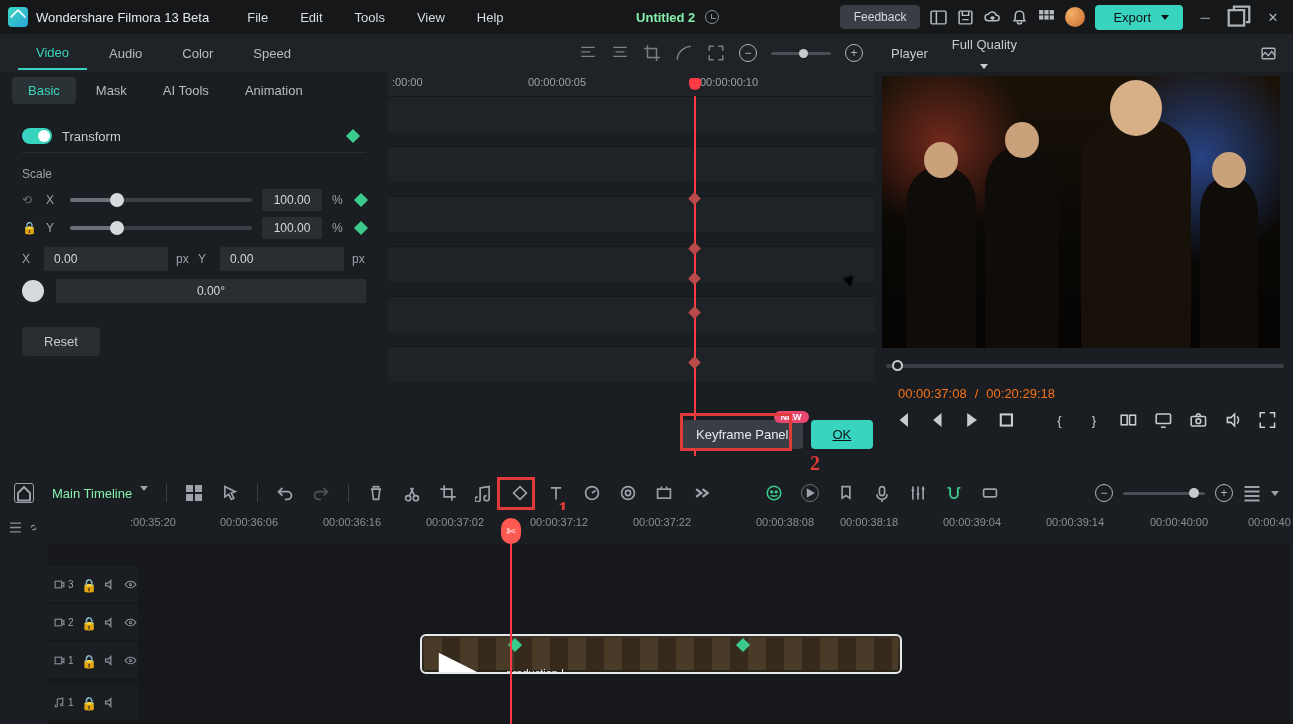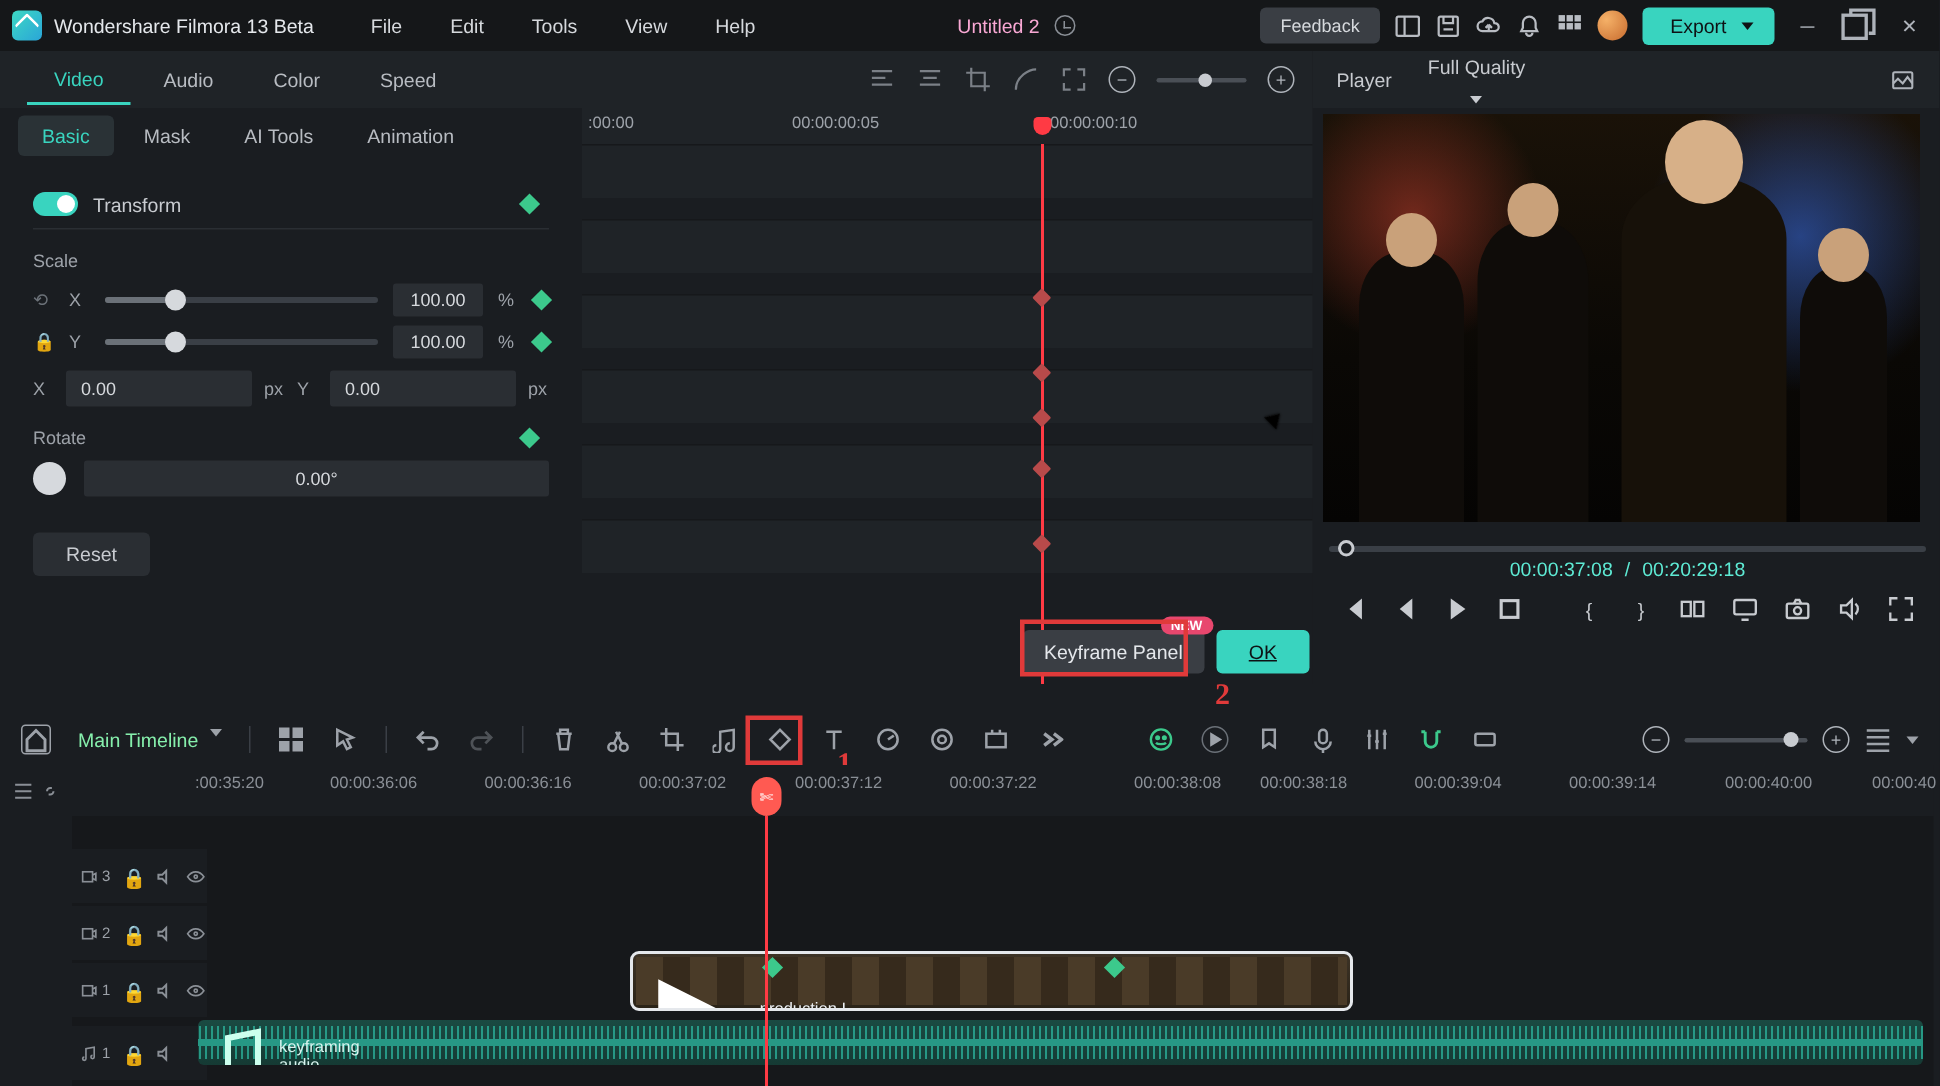--- a/index.html
+++ b/index.html
@@ -5,21 +5,21 @@
 * { margin:0; padding:0; box-sizing:border-box; font-family:"Segoe UI",Arial,sans-serif; user-select:none; }
 body { background:#1a1d21; color:#c8cbd0; font-size:13px; overflow:hidden; width:1293px; height:724px; position:relative; }
 
 
 .topbar { height:34px; background:#151719; display:flex; align-items:center; padding:0 8px; gap:8px; }
 .logo { width:20px; height:20px; background:linear-gradient(135deg,#3dd9c4,#2aa5d8); border-radius:4px; position:relative; }
 .logo::before { content:""; position:absolute; inset:4px; border:2px solid #fff; border-radius:2px; border-right:none; border-bottom:none; transform:rotate(45deg); }
 .app-title { font-size:13px; color:#e5e8ec; margin-right:18px; }
 .menu-item { font-size:13px; color:#d6d9dd; padding:6px 12px; cursor:pointer; }
 .doc-title-wrap { margin:0 auto; display:flex; align-items:center; gap:10px; }
-.doc-title { font-size:13px; color:#f9a8d4; }
+.doc-title { font-size:13px; color:#86efac;font-weight:bold; }
 .clock-ico { width:14px; height:14px; border:1.5px solid #8a8f96; border-radius:50%; position:relative; }
 .clock-ico::after { content:""; position:absolute; width:4px; height:4px; border-left:1.5px solid #8a8f96; border-bottom:1.5px solid #8a8f96; top:3px; left:5px; }
 .right-top { display:flex; align-items:center; gap:10px; }
 .feedback-btn { background:#3a3e44; padding:5px 14px; border-radius:4px; font-size:12px; color:#d6d9dd; cursor:pointer; }
 .top-ico { width:17px; height:17px; display:flex; align-items:center; justify-content:center; color:#b8bcc2; cursor:pointer; }
 .export-btn { background:#39d4bf; color:#0e1214; padding:5px 14px 5px 18px; border-radius:4px; font-size:13px; display:flex; align-items:center; gap:10px; cursor:pointer; font-weight:500; }
 .chev-down { width:0; height:0; border-left:4px solid transparent; border-right:4px solid transparent; border-top:5px solid currentColor; }
 .win-btn { width:24px; height:24px; display:flex; align-items:center; justify-content:center; color:#aeb3ba; cursor:pointer; }
 .avatar { width:20px; height:20px; border-radius:50%; background:radial-gradient(circle at 30% 30%,#f5b168,#c76b2e); }
 
@@ -96,21 +96,21 @@
 }
 .fig { position:absolute; bottom:0; background:#0f0c09; border-radius:40% 40% 0 0 / 20% 20% 0 0; }
 .fig.a{ left:6%; width:70px; height:180px; }
 .fig.b{ left:26%; width:74px; height:200px; }
 .fig.c{ left:50%; width:110px; height:230px; background:#171109; border-radius:45% 45% 0 0/18%; }
 .fig.d{ left:80%; width:58px; height:170px; }
 .head { position:absolute; top:-26px; left:50%; transform:translateX(-50%); width:34px; height:36px; background:#c9a17a; border-radius:50%; }
 .fig.c .head{ width:52px; height:56px; top:-38px; background:#d7b088; }
 .scrub { margin:16px 6px 0; height:4px; background:#3a3f46; border-radius:2px; position:relative; }
 .scrub .dot{ position:absolute; left:6px; top:-4px; width:11px; height:11px; border:2px solid #c8cbd0; background:#1a1d21; border-radius:50%; }
-.time-row { display:flex; justify-content:center; gap:8px; padding:4px 18px 0; font-size:13px; color:#5eead4; }
+.time-row { display:flex; justify-content:flex-start; gap:8px; padding:18px 18px 0; font-size:13px; color:#f97316; }
 .play-ctrls { display:flex; align-items:center; gap:18px; padding:10px 14px 0; }
 .pc-ico { width:18px; height:18px; color:#c8cbd0; cursor:pointer; display:flex; align-items:center; justify-content:center; }
 .spacer { flex:1; }
 
 
 .tl-toolbar { position:absolute; top:478px; left:0; right:0; height:30px; display:flex; align-items:center; padding:0 14px; gap:18px; background:#1a1d21; }
 .home-ico { width:20px; height:20px; border:1.5px solid #9da2a9; border-radius:3px; display:flex; align-items:center; justify-content:center; cursor:pointer; }
 .mt-sel { display:flex; align-items:flex-start; gap:8px; font-size:13px; color:#86efac; cursor:pointer; }
 .tl-ico { width:18px; height:18px; color:#9da2a9; cursor:pointer; display:flex; align-items:center; justify-content:center; }
 .tl-ico.green { color:#3cc98c; }
@@ -321,24 +321,20 @@
 
   <div class="pos-row">
     <span class="axis-lbl">X</span>
     <div class="pos-box">0.00</div>
     <span class="unit">px</span>
     <span class="axis-lbl">Y</span>
     <div class="pos-box">0.00</div>
     <span class="unit">px</span>
   </div>
 
-  <div class="section-label" style="display:flex;align-items:center;position:relative">
-        <span>Rotate</span>
-        <div class="kf-diamond far"></div>
-      </div>
   <div class="rotate-row">
     <div class="rot-dial"></div>
     <div class="rot-val">0.00°</div>
   </div>
 
   <div class="reset-btn">Reset</div>
 </div>
 </div>
 
 <div class="kf-canvas">
@@ -692,26 +688,17 @@
     <div class="clip-label">
         <svg width="10" height="10" viewBox="0 0 8 8" fill="#fff">
           <path d="M1 1l6 3-6 3z"></path>
         </svg>
         <span style="color:#eef0f3">production I   4623605_2022111102405pm</span>
       </div>
     <div class="kf-diamond" style="position:absolute;left:88px;top:4px;background:#3cc98c"></div>
     <div class="kf-diamond" style="position:absolute;left:316px;top:4px;background:#3cc98c"></div>
   </div>
 
-  <div class="clip aud-clip" style="top:136px;left:84px;width:1150px;height:30px">
-    <div class="wave"></div>
-    <div class="clip-label" style="top:4px">
-        <svg width="10" height="10" viewBox="0 0 10 10" fill="none" stroke="#cfe">
-          <path d="M3 8V2l5-1v6"></path>
-        </svg>
-        <span style="color:#d8f5ef">keyframing audio</span>
-      </div>
-  </div>
 
   <div class="tl-playhead" style="left:462px">
     <div class="tl-play-handle">✄</div>
   </div>
 </div>
 
 </body></html>

